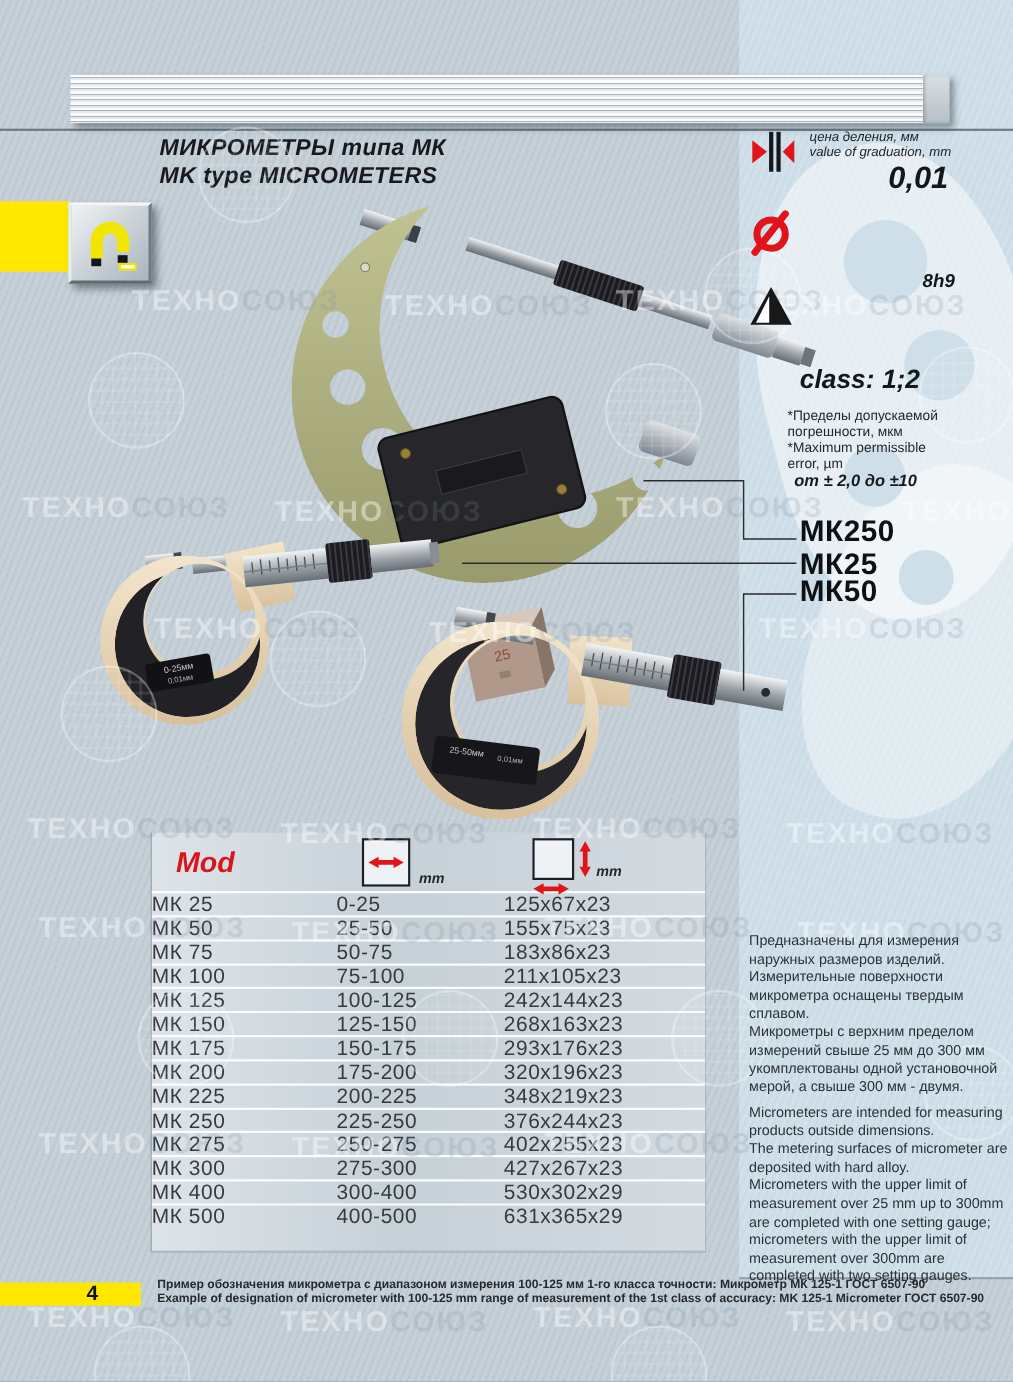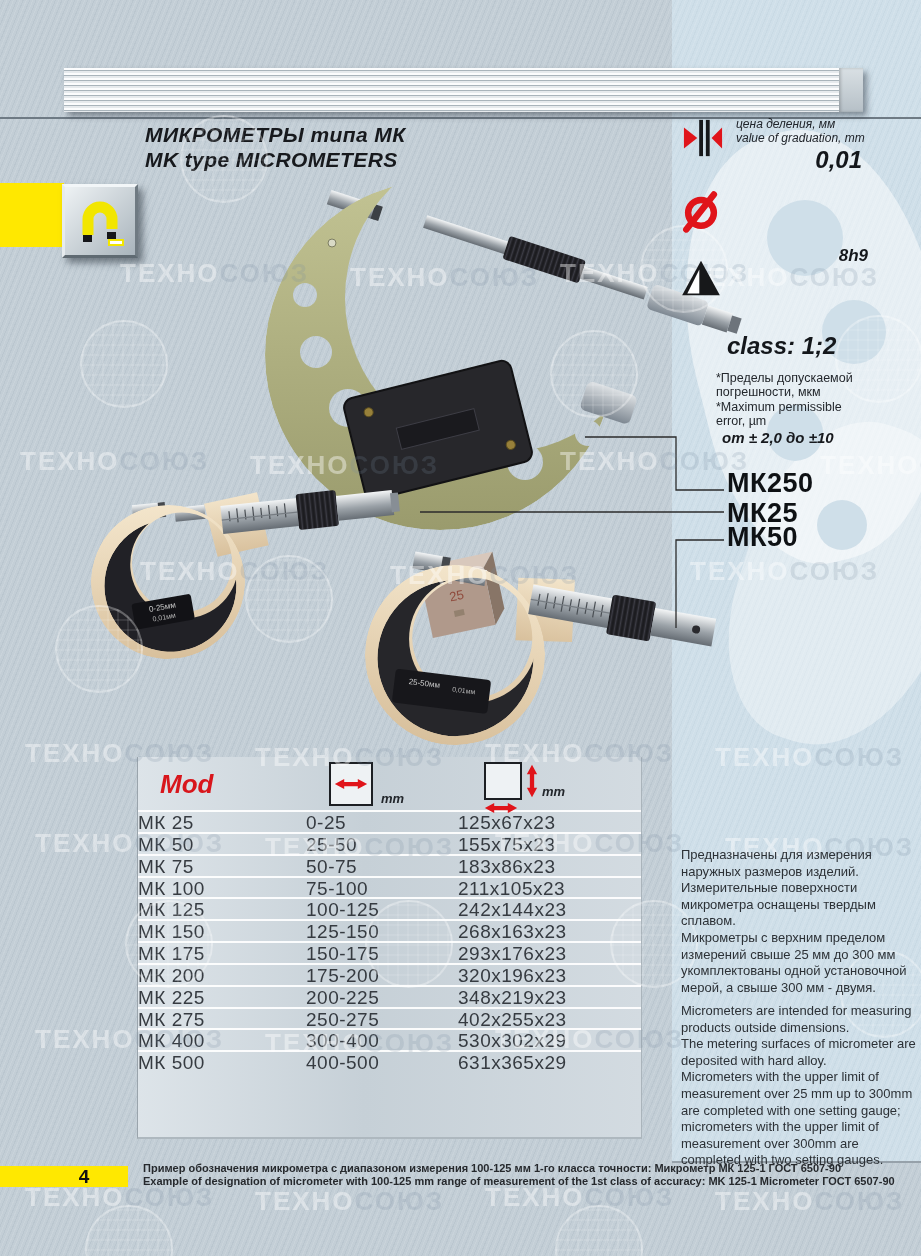--- a/index.html
+++ b/index.html
@@ -283,21 +283,21 @@
   <div class="spec-icon" style="left:682px;top:116px;">
     <svg width="42" height="44" viewBox="0 0 44 44">
       <rect x="18" y="3" width="4" height="38" fill="#15171a"></rect>
       <rect x="25" y="3" width="4" height="38" fill="#15171a"></rect>
       <polygon points="2,11 16,22 2,33" fill="#e0141a"></polygon>
       <polygon points="42,11 31,22 42,33" fill="#e0141a"></polygon>
     </svg>
   </div>
   <div class="spec-label" style="left:736px;top:118px;width:180px;">цена деления, мм
 value of graduation, mm</div>
-  <div class="spec-value" style="left:762px;top:146px;width:100px;font-size:24px;">0,01</div>
+  <div class="spec-value" style="left:762px;top:146px;width:100px;font-size:28px;">0,01</div>
 
   <div class="spec-icon" style="left:678px;top:188px;">
     <svg width="46" height="46" viewBox="0 0 50 50">
       <circle cx="25" cy="27" r="14" fill="none" stroke="#e0141a" stroke-width="7"></circle>
       <line x1="39" y1="7" x2="9" y2="45" stroke="#e0141a" stroke-width="7" stroke-linecap="round"></line>
     </svg>
   </div>
   <div class="spec-value" style="left:762px;top:246px;width:106px;font-size:17px;">8h9</div>
 
   <div class="spec-icon" style="left:680px;top:260px;">
@@ -386,23 +386,33 @@
         <div class="t-cell">МК 200</div>
         <div class="t-cell">175-200</div>
         <div class="t-cell">320x196x23</div>
       </div>
         <div class="t-row">
         <div class="t-cell">МК 225</div>
         <div class="t-cell">200-225</div>
         <div class="t-cell">348x219x23</div>
       </div>
         <div class="t-row">
+        <div class="t-cell">МК 250</div>
+        <div class="t-cell">225-250</div>
+        <div class="t-cell">376x244x23</div>
+      </div>
+        <div class="t-row">
         <div class="t-cell">МК 275</div>
         <div class="t-cell">250-275</div>
         <div class="t-cell">402x255x23</div>
+      </div>
+        <div class="t-row">
+        <div class="t-cell">МК 300</div>
+        <div class="t-cell">275-300</div>
+        <div class="t-cell">427x267x23</div>
       </div>
         <div class="t-row">
         <div class="t-cell">МК 400</div>
         <div class="t-cell">300-400</div>
         <div class="t-cell">530x302x29</div>
       </div>
         <div class="t-row">
         <div class="t-cell">МК 500</div>
         <div class="t-cell">400-500</div>
         <div class="t-cell">631x365x29</div>

